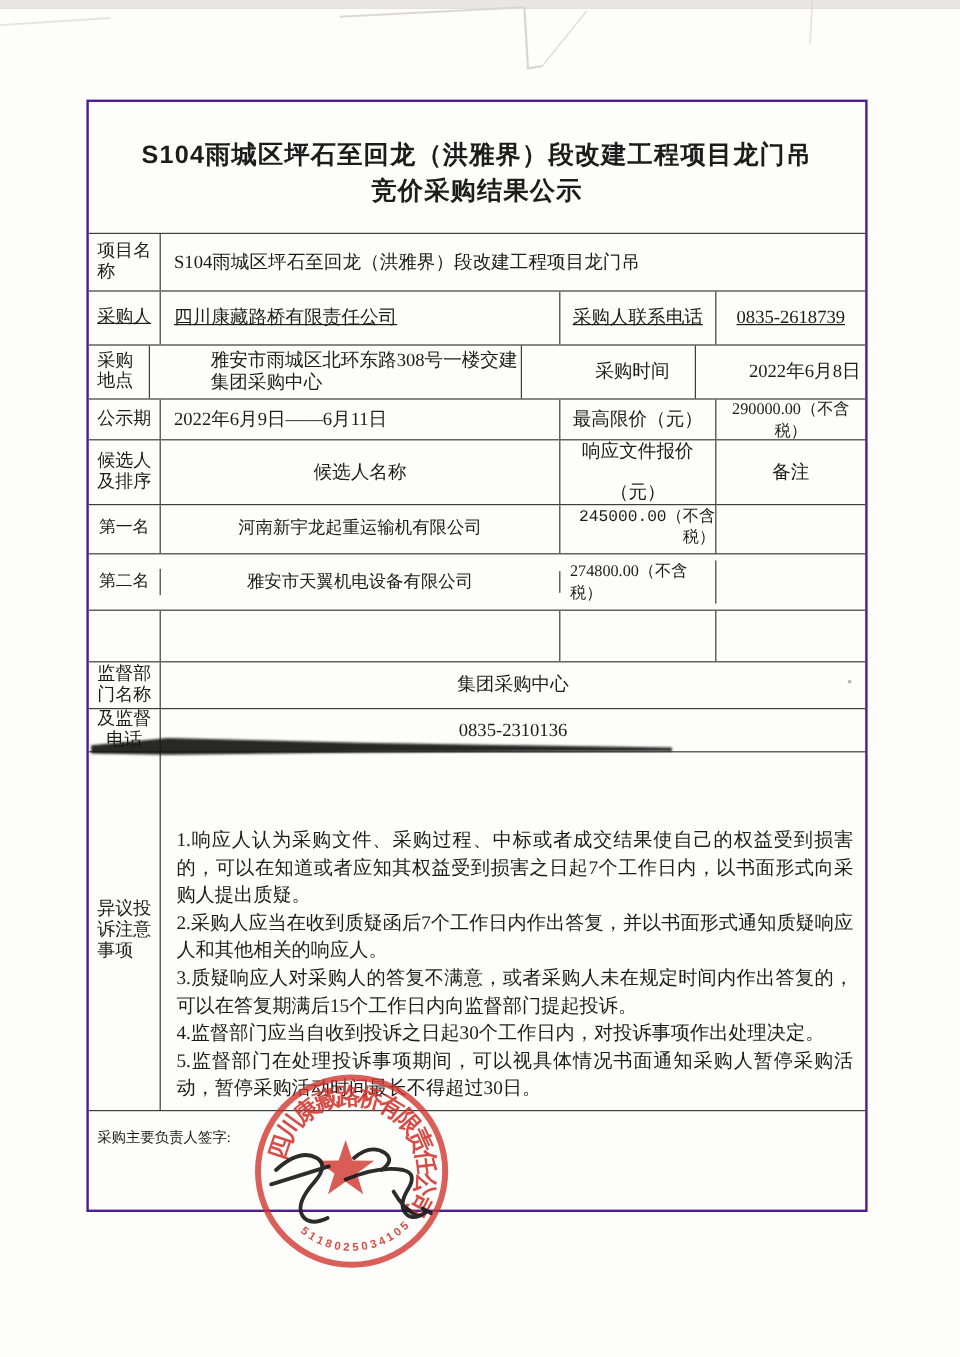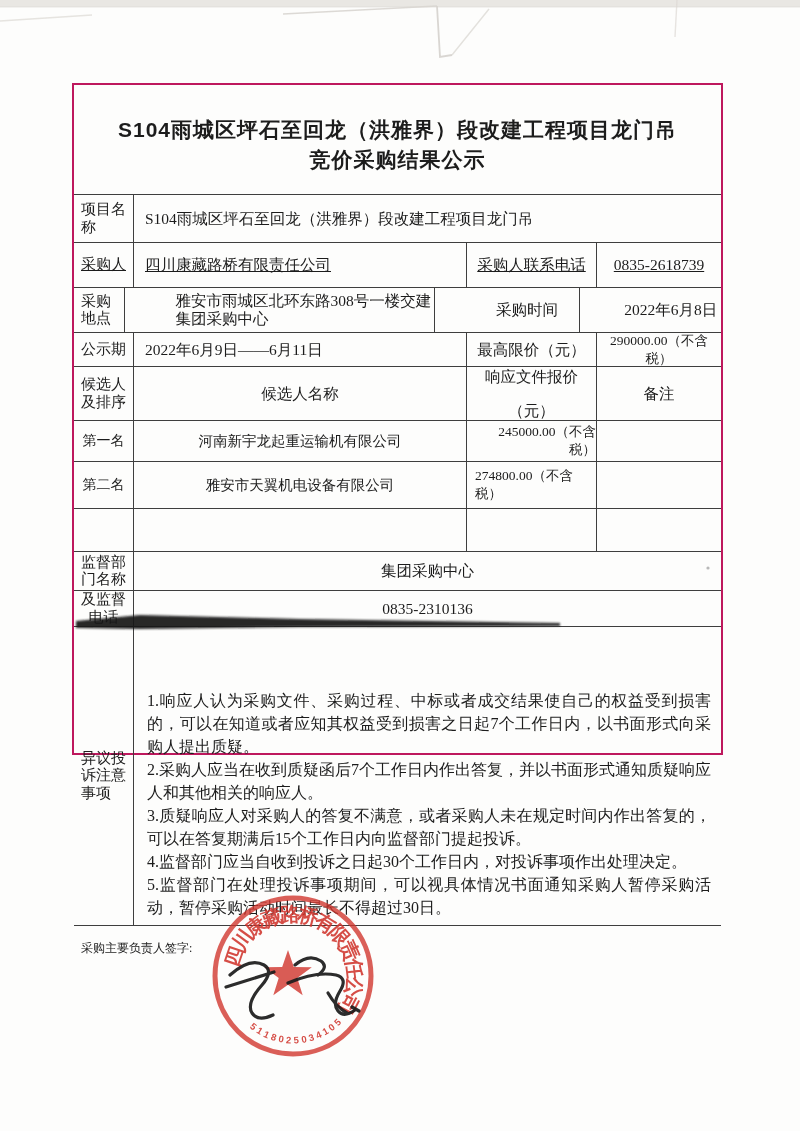--- a/index.html
+++ b/index.html
@@ -7,39 +7,39 @@
     width:800px;height:1131px;background:#ffffff;
     font-family:"Liberation Serif","DejaVu Serif",serif;
     color:#1c1c1c;position:relative;overflow:hidden;
   }
   .page{position:absolute;inset:0;background:#fdfdfc;}
   
   .top-strip{position:absolute;left:0;top:0;width:800px;height:7px;background:#e9e7e3;}
   .artifacts{position:absolute;left:0;top:0;pointer-events:none;}
   
   .doc-table{
-    position:absolute;left:72px;top:83px;width:651px;height:672px;
-    border:2px solid #be185d;box-sizing:border-box;background:transparent;
+    position:absolute;left:72px;top:83px;width:651px;height:927px;
+    border:2px solid #4c1d95;box-sizing:border-box;background:transparent;
   }
   .trow{display:flex;box-sizing:border-box;border-bottom:1.6px solid #3e3e3e;}
   .trow:last-child{border-bottom:none;}
   .cell{box-sizing:border-box;display:flex;align-items:center;font-size:15.5px;line-height:18px;}
   .cell.rb{border-right:1.6px solid #3e3e3e;}
   .lab{width:60px;padding:2px 4px 2px 7px;font-size:15px;line-height:17.5px;}
   .lab.ctr{justify-content:center;text-align:center;padding:2px 2px;}
   .val{padding:2px 6px 2px 11px;}
   .ctrv{justify-content:center;text-align:center;padding:2px 3px;}
   .w2{width:333px;} .w3{width:130px;} .w4{width:124px;}
   .wrest{width:587px;}
   .title-row{height:110px;align-items:flex-start;}
   .title-box{width:100%;padding-top:30px;text-align:center;font-weight:bold;
     font-size:21px;line-height:30px;letter-spacing:1px;
     font-family:"Liberation Sans","DejaVu Sans",sans-serif;}
   .h-r1{height:48px;} .h-r2{height:45px;text-decoration:underline;} .h-r3{height:45px;gap:40px;} .h-r4{height:34px;}
-  .h-r5{height:54px;} .h-r6{height:41px;} .h-r7{height:47px;} .h-r8{height:43px;}
+  .h-r5{height:54px;} .h-r6{height:41px;font-family:Liberation Mono, monospace;} .h-r7{height:47px;align-items:center;} .h-r8{height:43px;}
   .h-r9{height:36px;} .h-r10{height:39px;} .h-r11{height:36px;}
   .h-r12{height:299px;} .h-r13{height:44px;}
   .small{font-size:13.5px;}
   .hdr{justify-content:center;text-align:center;}
   .bidhdr{flex-direction:column;justify-content:space-between;line-height:19px;}
   .complaint-cell{
     flex-direction:column;align-items:flex-start;justify-content:flex-start;
     padding:62px 10px 20px 13px;font-size:16px;line-height:23px;text-align:justify;
   }
   .complaint-cell div{width:100%;}

